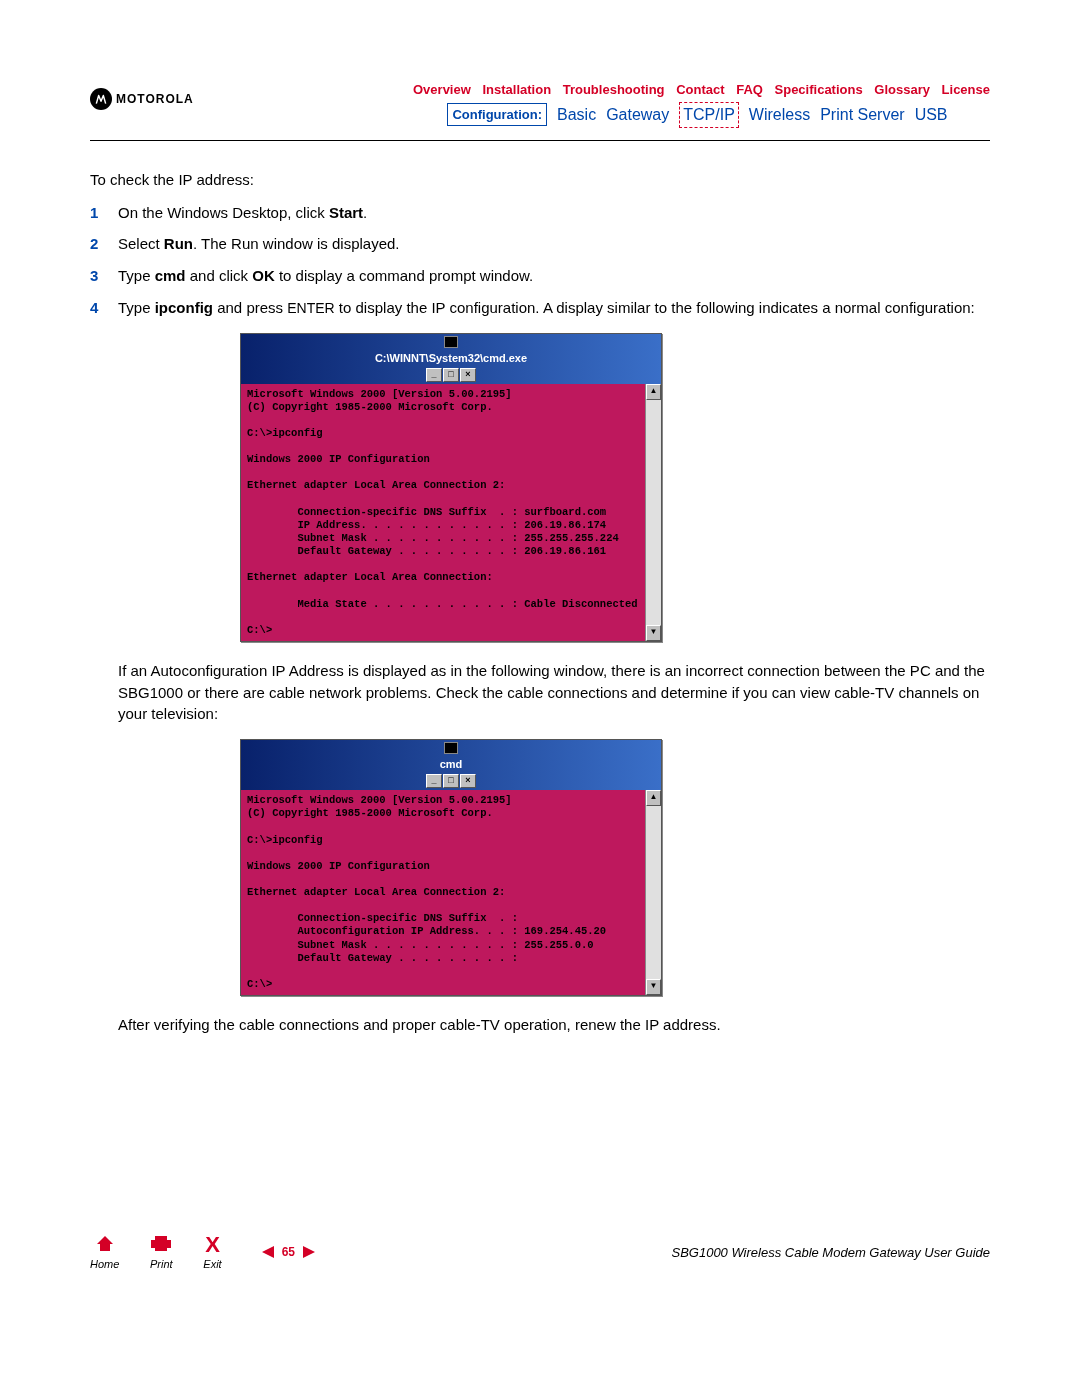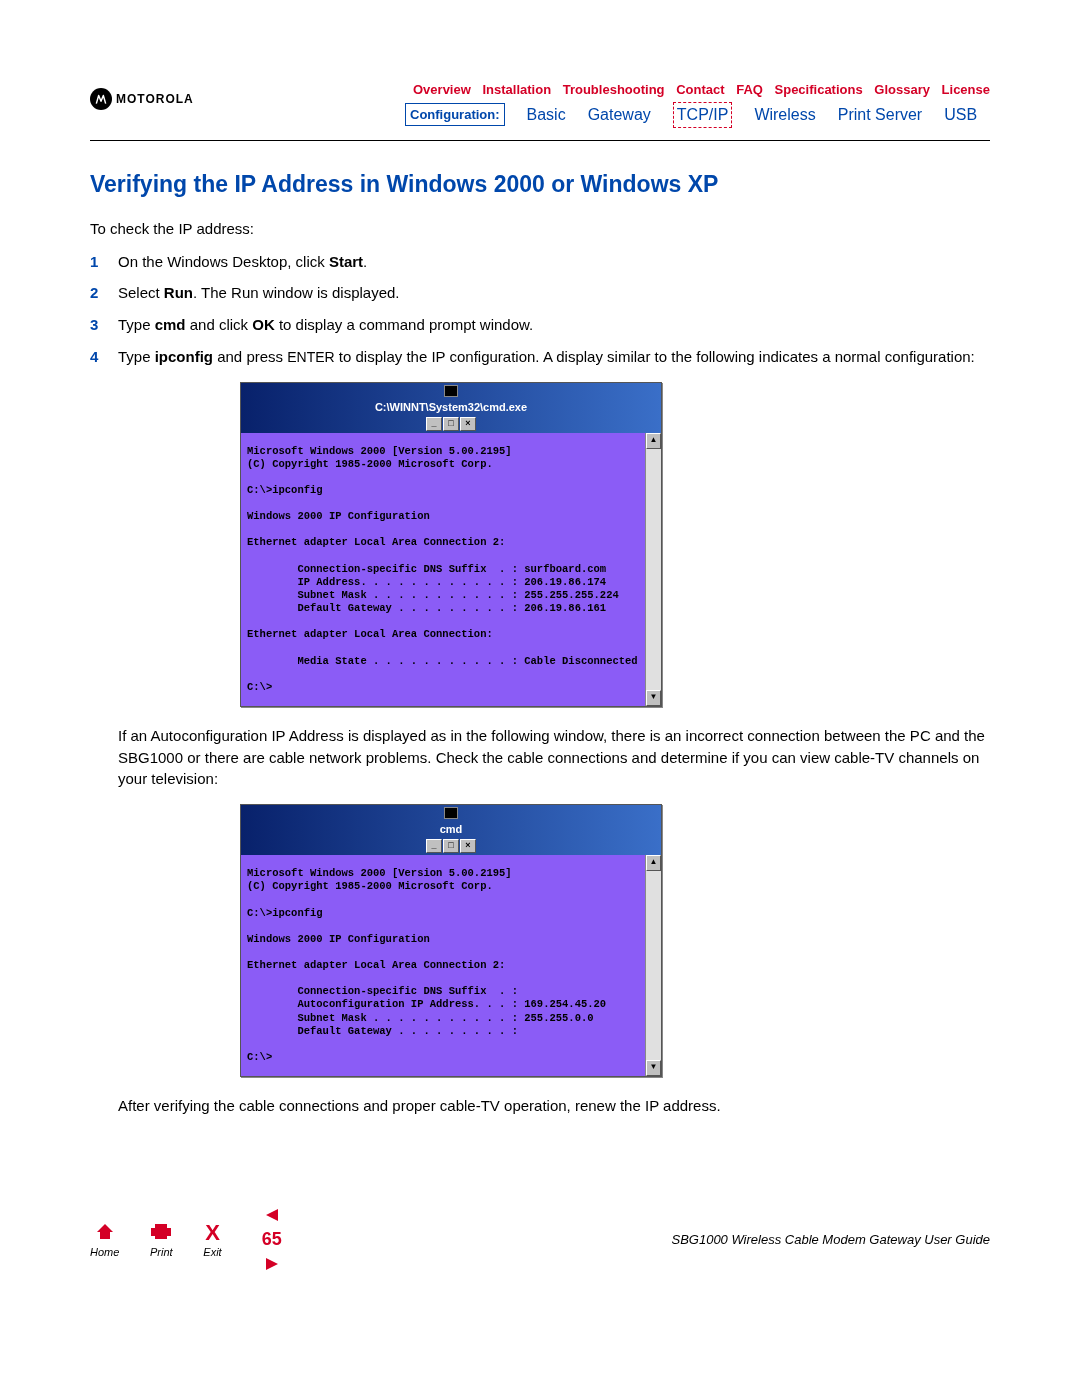--- a/index.html
+++ b/index.html
@@ -49,23 +49,23 @@
     color: #d40026;
     font-weight: bold;
     text-decoration: none;
     margin-left: 8px;
     cursor: pointer;
     margin-top: 18px;
   }
   .nav-row2 {
     margin-top: 2px;
     display: flex;
-    justify-content: flex-start;
-    align-items: center;
-    gap: 12px;
+    justify-content: center;
+    align-items: center;
+    gap: 0;
   }
   .config-box {
     border: 1px solid #0047ab;
     color: #0047ab;
     font-weight: bold;
     padding: 1px 4px;
     font-size: 13px;
   }
   .nav-row2 a {
     color: #0047ab;
@@ -152,26 +152,26 @@
     text-align: center;
     font-family: Arial;
     font-weight: bold;
     color: #000;
   }
   .cmd-body-wrap {
     display: flex;
     background: #fff;
   }
   .cmd-body {
-    background: #8b5cf6;
+    background: #be185d;
     color: #000;
     font-family: "Courier New", monospace;
     font-size: 10.5px;
     font-weight: bold;
-    padding: 12px 6px;
+    padding: 4px 6px;
     white-space: pre;
     line-height: 1.25;
     flex: 1;
     overflow: hidden;
   }
   .cmd-scrollbar {
     width: 15px;
     background: #d4d0c8;
     border-left: 1px solid #888;
     display: flex;
@@ -210,26 +210,25 @@
   .foot-label {
     font-size: 11px;
     font-style: italic;
     color: #000;
     display: block;
     margin-top: 2px;
   }
   .foot-pager {
     color: #d40026;
     font-weight: bold;
-    font-size: 18px;
+    font-size: 12px;
     margin-left: 40px;
     display: flex;
     align-items: center;
     gap: 8px;
-    flex-direction: column;
   }
   .tri-left {
     width: 0; height: 0;
     border-top: 6px solid transparent;
     border-bottom: 6px solid transparent;
     border-right: 12px solid #d40026;
     cursor: pointer;
   }
   .tri-right {
     width: 0; height: 0;
@@ -277,21 +276,20 @@
         <a class="dashed">TCP/IP</a>
         <a>Wireless</a>
         <a>Print Server</a>
         <a>USB</a>
       </div>
     </div>
   </div>
 
   <hr class="top-rule">
 
-  <h1 class="page-title">Verifying the IP Address in Windows 2000 or Windows XP</h1>
 
   <div class="intro">To check the IP address:</div>
 
   <ol class="steps">
     <li><span class="num">1</span>
       <span>On the Windows Desktop, click </span><b>Start</b><span>.</span>
     </li>
     <li><span class="num">2</span>
       <span>Select </span><b>Run</b><span>. The Run window is displayed.</span>
     </li>

